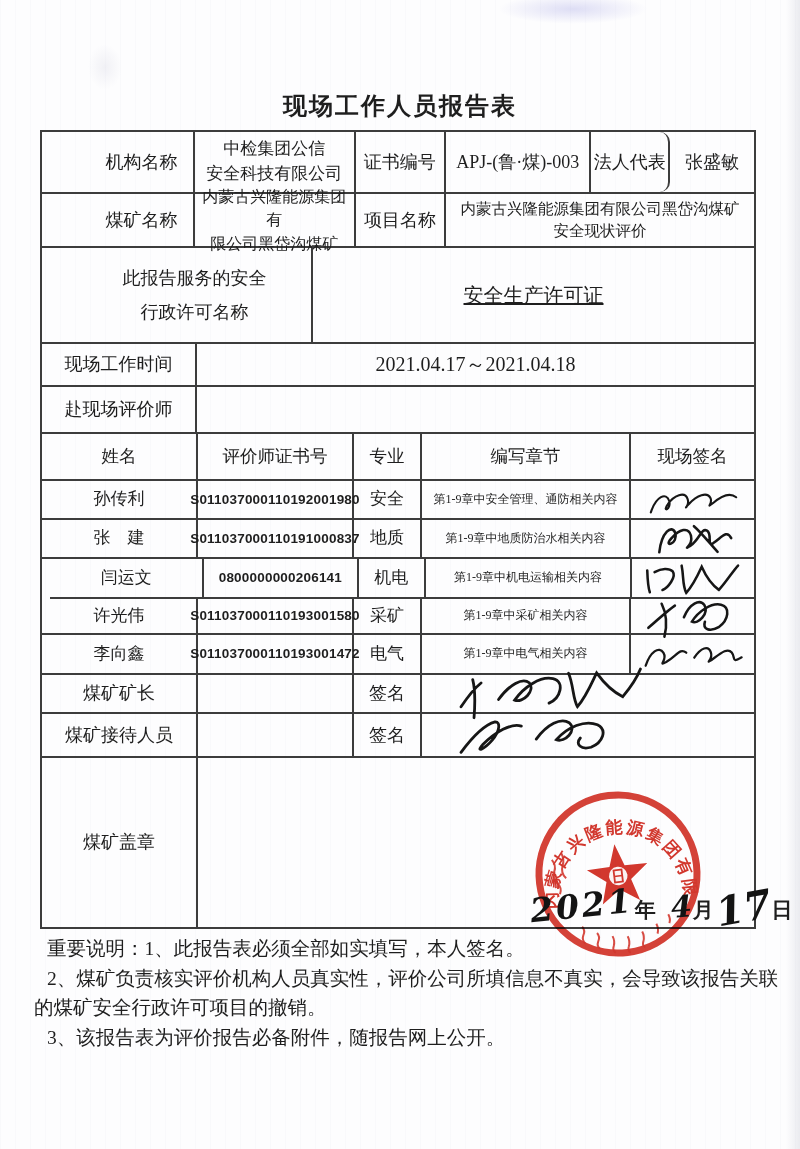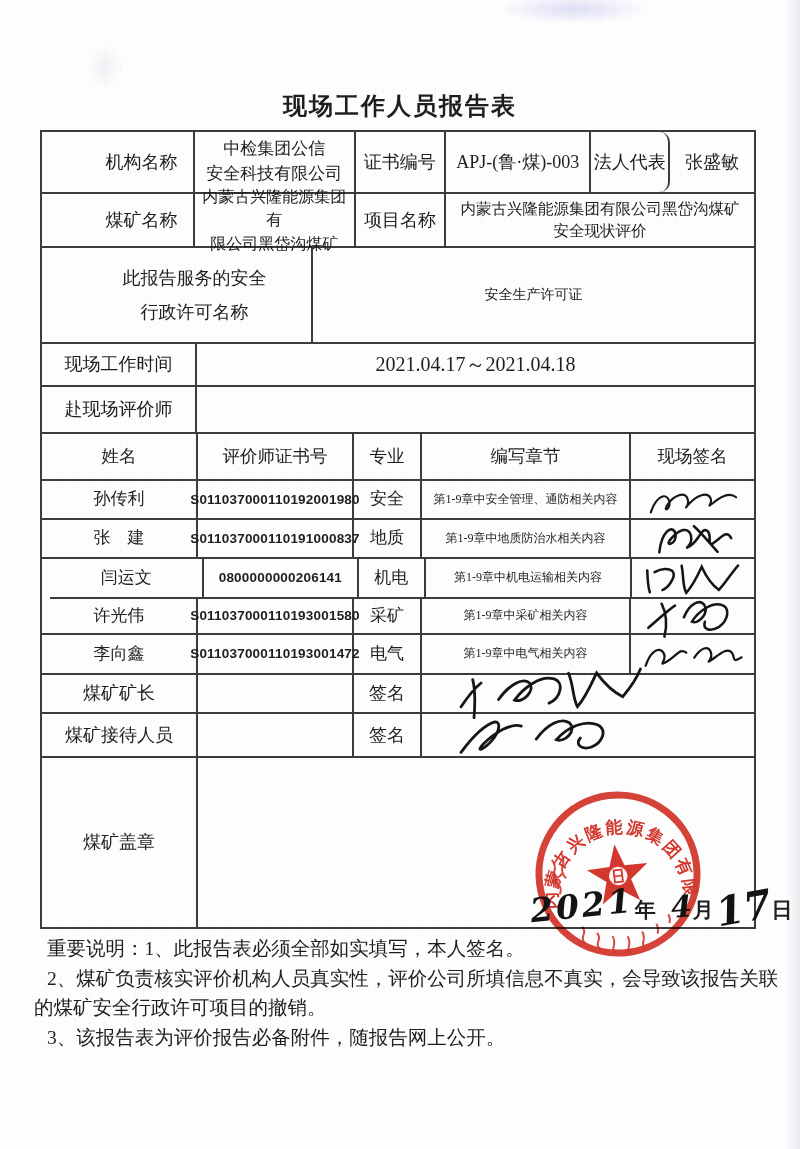--- a/index.html
+++ b/index.html
@@ -52,21 +52,21 @@
   .c-e4{width:332px;}
   .c-s2{width:556px;}
 
   .lab{ font-size:18px; }
   .val-org{ font-size:17px; }
   .val-mine{ font-size:16px; }
   .val-proj{ font-size:15.5px; }
   .val-cert{ font-size:18px; font-family:"Liberation Serif",serif; }
   .val-legal{ font-size:18px; }
   .lab-lic{ font-size:18px; line-height:1.9; }
-  .val-lic{ font-size:14px; }
+  .val-lic{ font-size:20px;text-decoration:underline; }
   .val-time{ font-size:20px; }
   .hdr{ font-size:17.5px; }
   .p-name{ font-size:17px; }
   .p-cert{ font-size:13.5px; font-weight:bold; font-family:"Liberation Sans",sans-serif; letter-spacing:.2px; }
   .p-major{ font-size:17px; }
   .p-chap{ font-size:12px; }
   .sign-lab{ font-size:18px; }
 
   .sig{ overflow:visible; }
   .sig path{ fill:none; stroke:#161616; stroke-width:2.4; stroke-linecap:round; }

